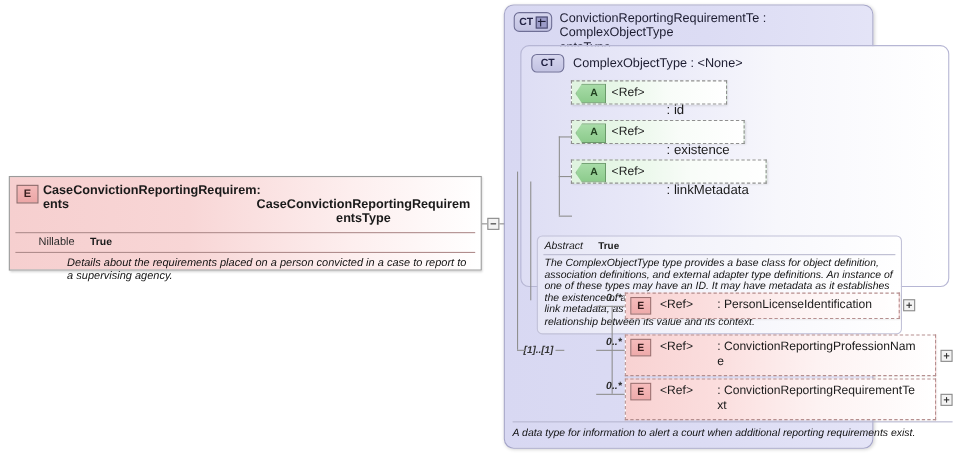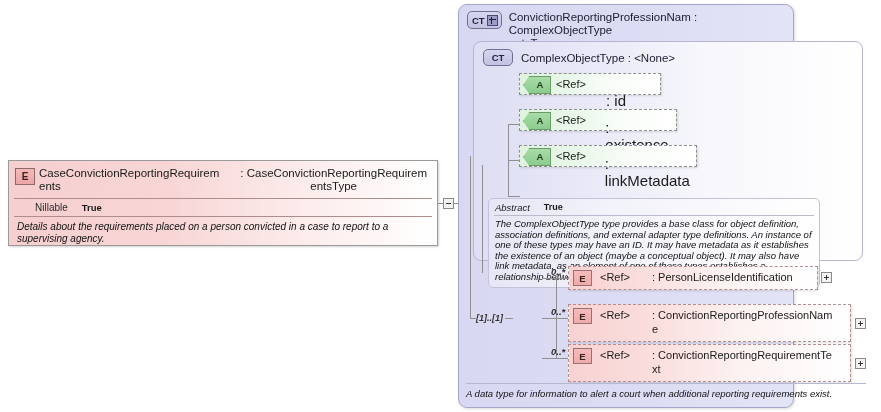--- a/index.html
+++ b/index.html
@@ -25,27 +25,27 @@
     box-shadow:1px 1px 2px rgba(0,0,0,.18);
   }
   #left-element .hdr{
     display:flex;align-items:flex-start;
     padding:6px 6px 5px 6px;
   }
   #left-element .names{
     flex:1;display:flex;justify-content:space-between;
     font-size:11.5px;line-height:13px;padding-left:4px;padding-right:4px;
   }
-  .name-col{max-width:200px;}
+  .name-col{max-width:200px;font-weight:bold;}
   .sep{height:0;border-top:1px solid #b08d8d;margin:0 5px;}
   .proprow{display:flex;padding:3px 10px 3px 8px;font-size:10px;gap:14px;}
   .proprow .k{color:#2a2a2a;margin-left:18px;}
   .proprow .v{font-weight:bold;font-size:9.5px;}
   .doc{
-    padding:4px 10px 4px 8px;font-style:italic;font-size:10px;line-height:12px;color:#111;
+    padding:4px 10px 4px 8px;font-style:italic;font-size:10px;line-height:12px;color:#111;margin-left:44px;
   }
 
   
   .ico-e{
     width:18px;height:15px;flex:0 0 18px;
     border:1px solid #8c6a6a;background:linear-gradient(to bottom,#f4b9b9,#eca6a6);
     color:#3a1f1f;font-size:10px;font-weight:bold;
     display:flex;align-items:center;justify-content:center;
     margin-top:1px;
   }
@@ -127,25 +127,25 @@
   
   .attr-row{
     position:absolute;height:22px;box-sizing:border-box;
     border:1px dashed #8f8f8f;
     background:linear-gradient(to right,#dff3df 0%,#e8f7e8 30%,#f8fcf8 62%,#ffffff 100%);
     display:flex;align-items:center;gap:0;
     padding-left:3px;
     box-shadow:1px 1px 2px rgba(0,0,0,.12);
   }
   .attr-row .ref{width:50px;padding-left:7px;font-size:11px;}
-  .attr-row .nm{font-size:15px;margin-top:32px;}
+  .attr-row .nm{font-size:12px;margin-top:32px;}
 
   
   #abstract-box{
-    position:absolute;left:14px;top:156px;width:330px;height:88px;
+    position:absolute;left:14px;top:172px;width:330px;height:88px;
     border:1px solid #c2c2d8;border-radius:5px;
     background:linear-gradient(to right,#e6e6f6 0%,#f2f2fa 35%,#ffffff 100%);
   }
   #abstract-box .arow{display:flex;gap:14px;padding:3px 6px 2px 6px;font-size:9.5px;}
   #abstract-box .arow .k{font-style:italic;}
   #abstract-box .arow .v{font-weight:bold;font-size:9px;}
   #abstract-box .asep{border-top:1px solid #bbbbd0;margin:0 5px;}
   #abstract-box .atext{padding:3px 6px 4px 6px;font-style:italic;font-size:9.5px;line-height:10.6px;color:#111;}
 
   
@@ -206,21 +206,21 @@
   <div class="ln lnh" style="left:454px;top:203px;width:28px;"></div>
 
   <div class="box" id="ct-panel">
 
     <div id="ct-panel-title">
       <div class="ico-ct-plus">
         <span>CT</span>
           <i class="plusglyph"></i>
       </div>
       <div class="t">
-        <div>ConvictionReportingProfessionNam : ComplexObjectType</div>
+        <div>ConvictionReportingRequirementTe : ComplexObjectType</div>
         <div>entsType</div>
       </div>
     </div>
 
     <div id="inner-ct">
       <div id="inner-ct-title">
         <div class="ico-ct">CT</div>
         <div class="t">ComplexObjectType : &lt;None&gt;</div>
       </div>
 

